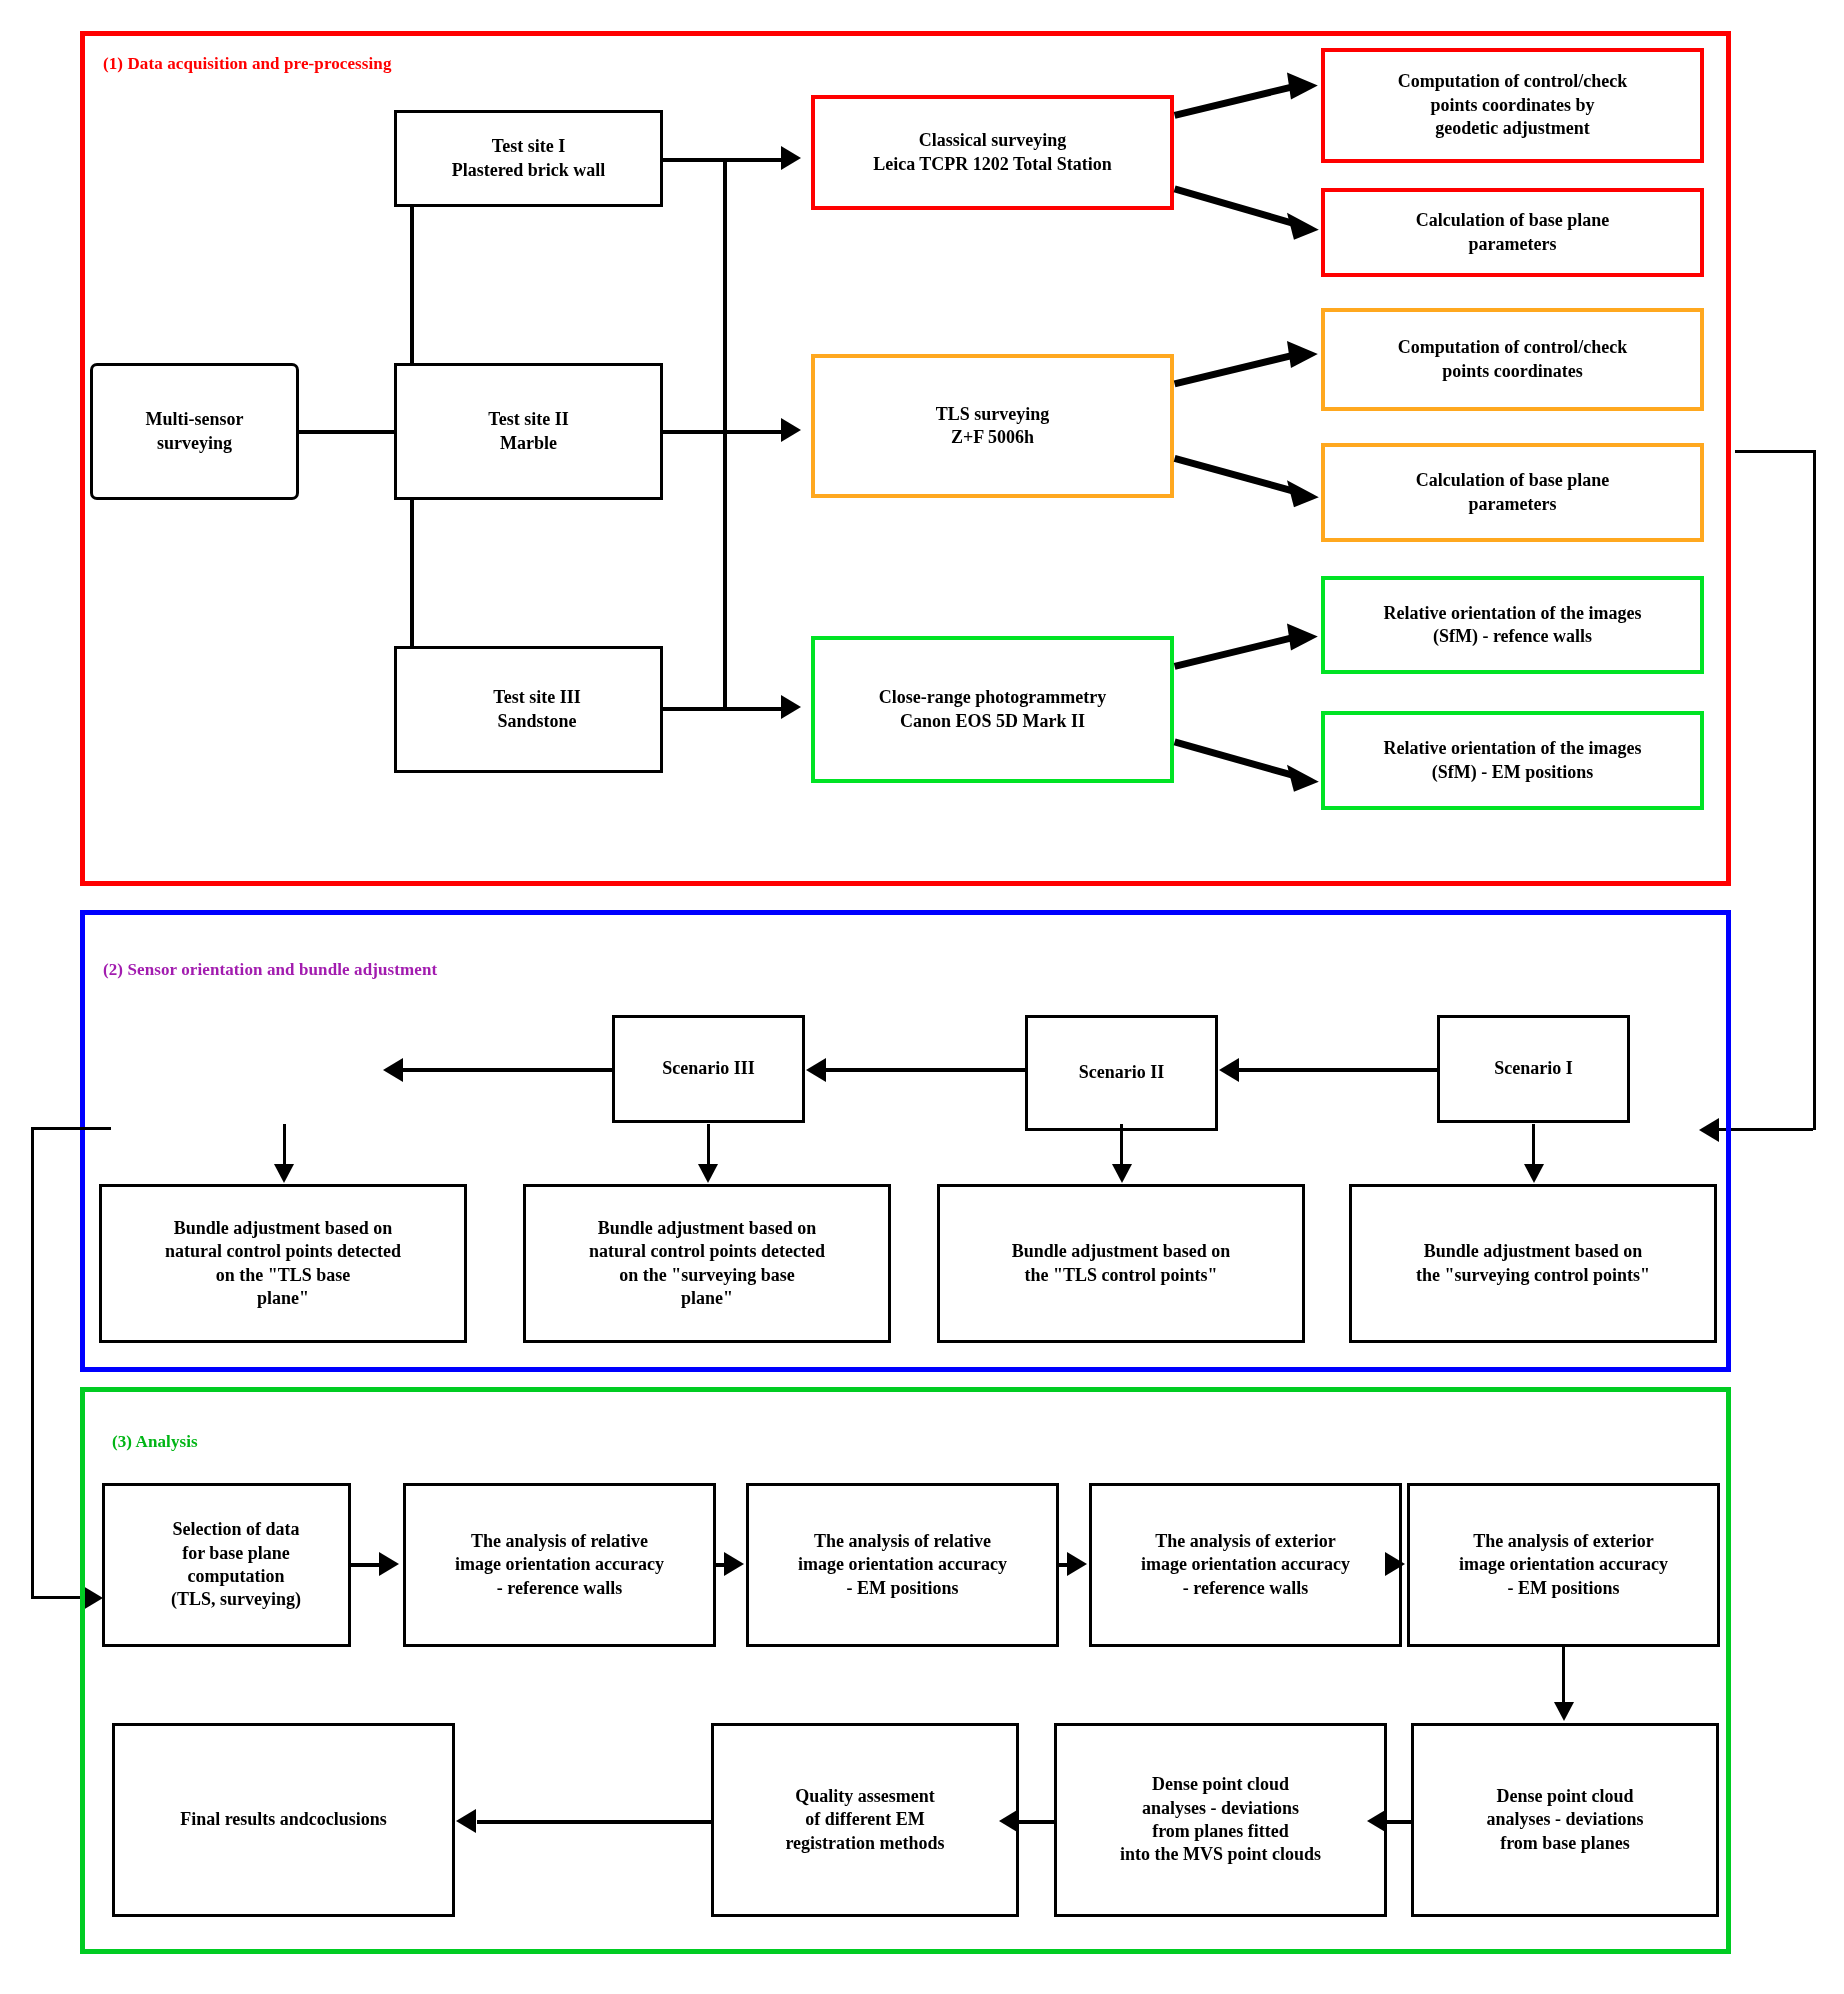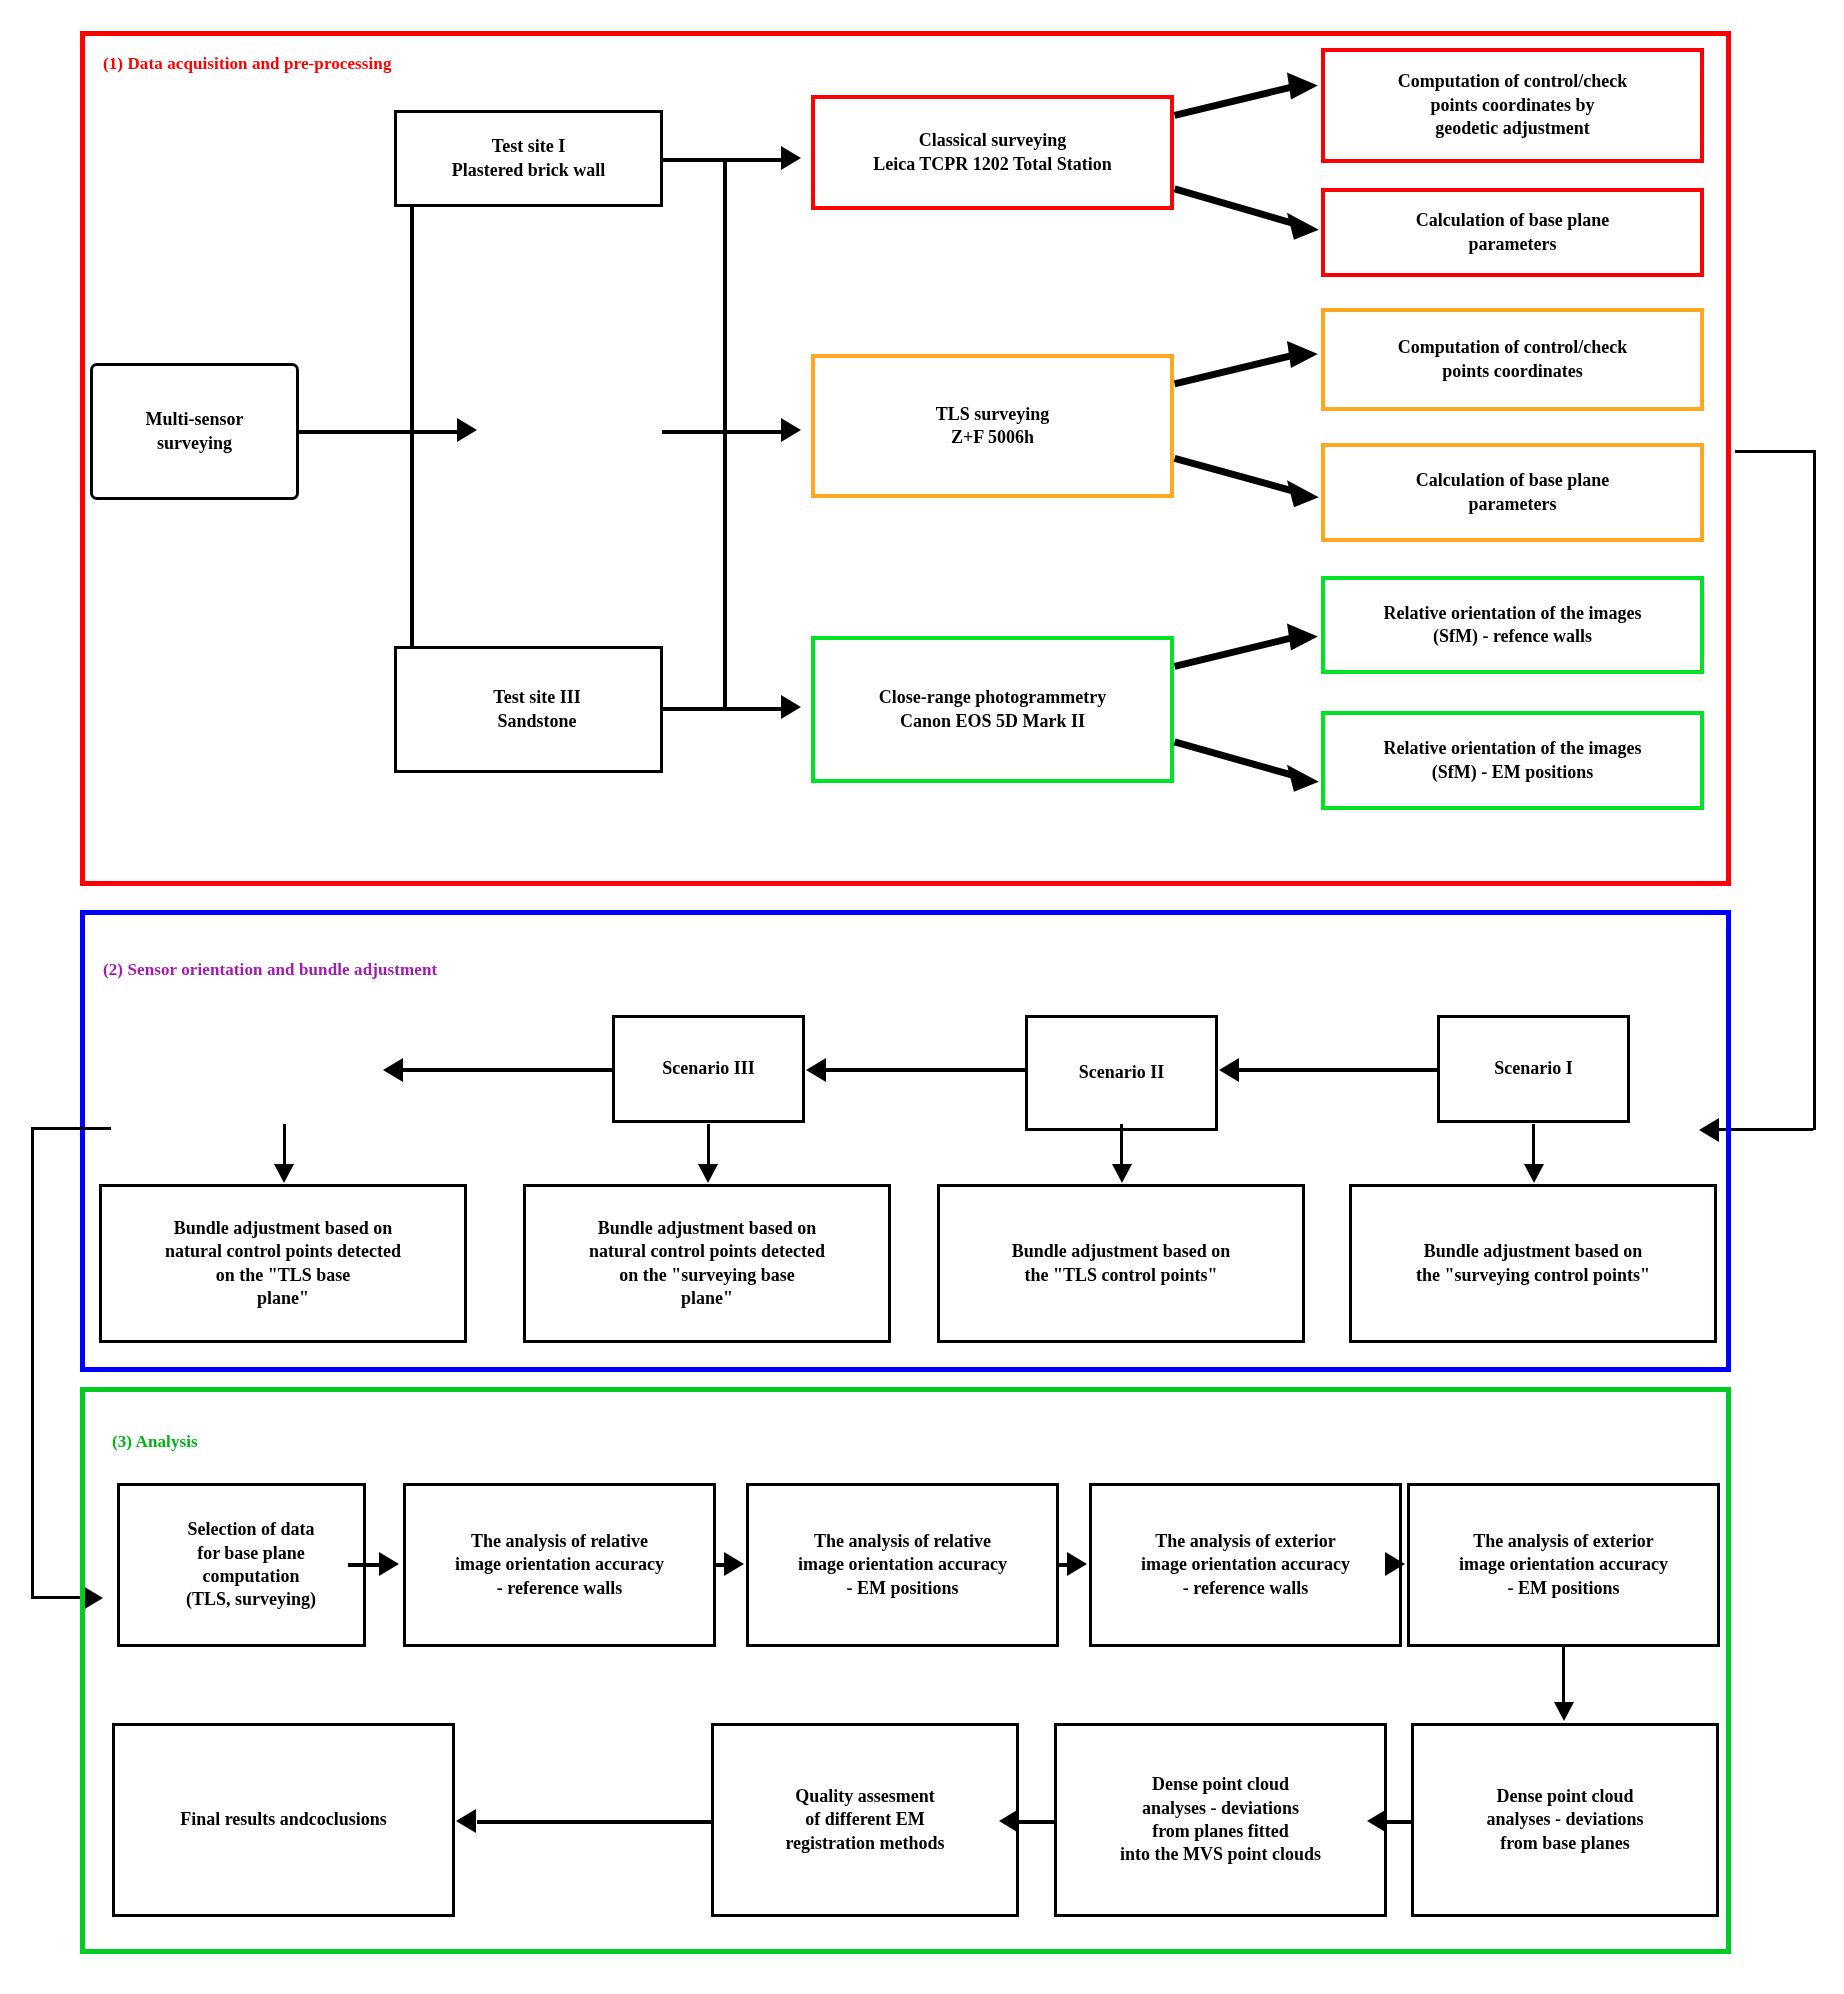--- a/index.html
+++ b/index.html
@@ -63,20 +63,24 @@
 
   <div class="ln hl" style="left:410px;top:430px;width:55px;"></div>
   <div class="ar ar-r" style="left:457px;top:418px;"></div>
 
   <div class="ln hl" style="left:410px;top:707px;width:55px;"></div>
   <div class="ar ar-r" style="left:457px;top:695px;"></div>
 
   <div class="box b-black" style="left:394px;top:110px;width:269px;height:97px;">
     <span>Test site I
 Plastered brick wall</span>
+  </div>
+  <div class="box b-black" style="left:394px;top:363px;width:269px;height:137px;">
+    <span>Test site II
+Marble</span>
   </div>
   <div class="box b-black" style="left:394px;top:646px;width:269px;height:127px;padding-left:24px;">
     <span>Test site III
 Sandstone</span>
   </div>
 
   <div class="ln hl" style="left:662px;top:158px;width:65px;"></div>
   <div class="ln hl" style="left:662px;top:430px;width:65px;"></div>
   <div class="ln hl" style="left:662px;top:707px;width:65px;"></div>
   <div class="ln vl" style="left:723px;top:158px;height:553px;"></div>
@@ -201,21 +205,21 @@
   </div>
 
   <div class="ln hlt" style="left:31px;top:1127px;width:80px;"></div>
   <div class="ln vlt" style="left:31px;top:1127px;height:472px;"></div>
   <div class="ln hlt" style="left:31px;top:1596px;width:55px;"></div>
   <div class="ar ar-r" style="left:83px;top:1586px;"></div>
 
   <div class="section sec-green" style="left:80px;top:1387px;width:1651px;height:567px;"></div>
   <div class="sec-title t-green" style="left:112px;top:1432px;">(3) Analysis</div>
 
-  <div class="box b-black" style="left:117px;top:1483px;width:249px;height:164px;padding-left:26px;">
+  <div class="box b-black" style="left:102px;top:1483px;width:249px;height:164px;padding-left:26px;">
     <span>Selection of data
 for base plane
 computation
 (TLS, surveying)</span>
   </div>
   <div class="box b-black" style="left:403px;top:1483px;width:313px;height:164px;">
     <span>The analysis of relative
 image orientation accuracy
 - reference walls</span>
   </div>

